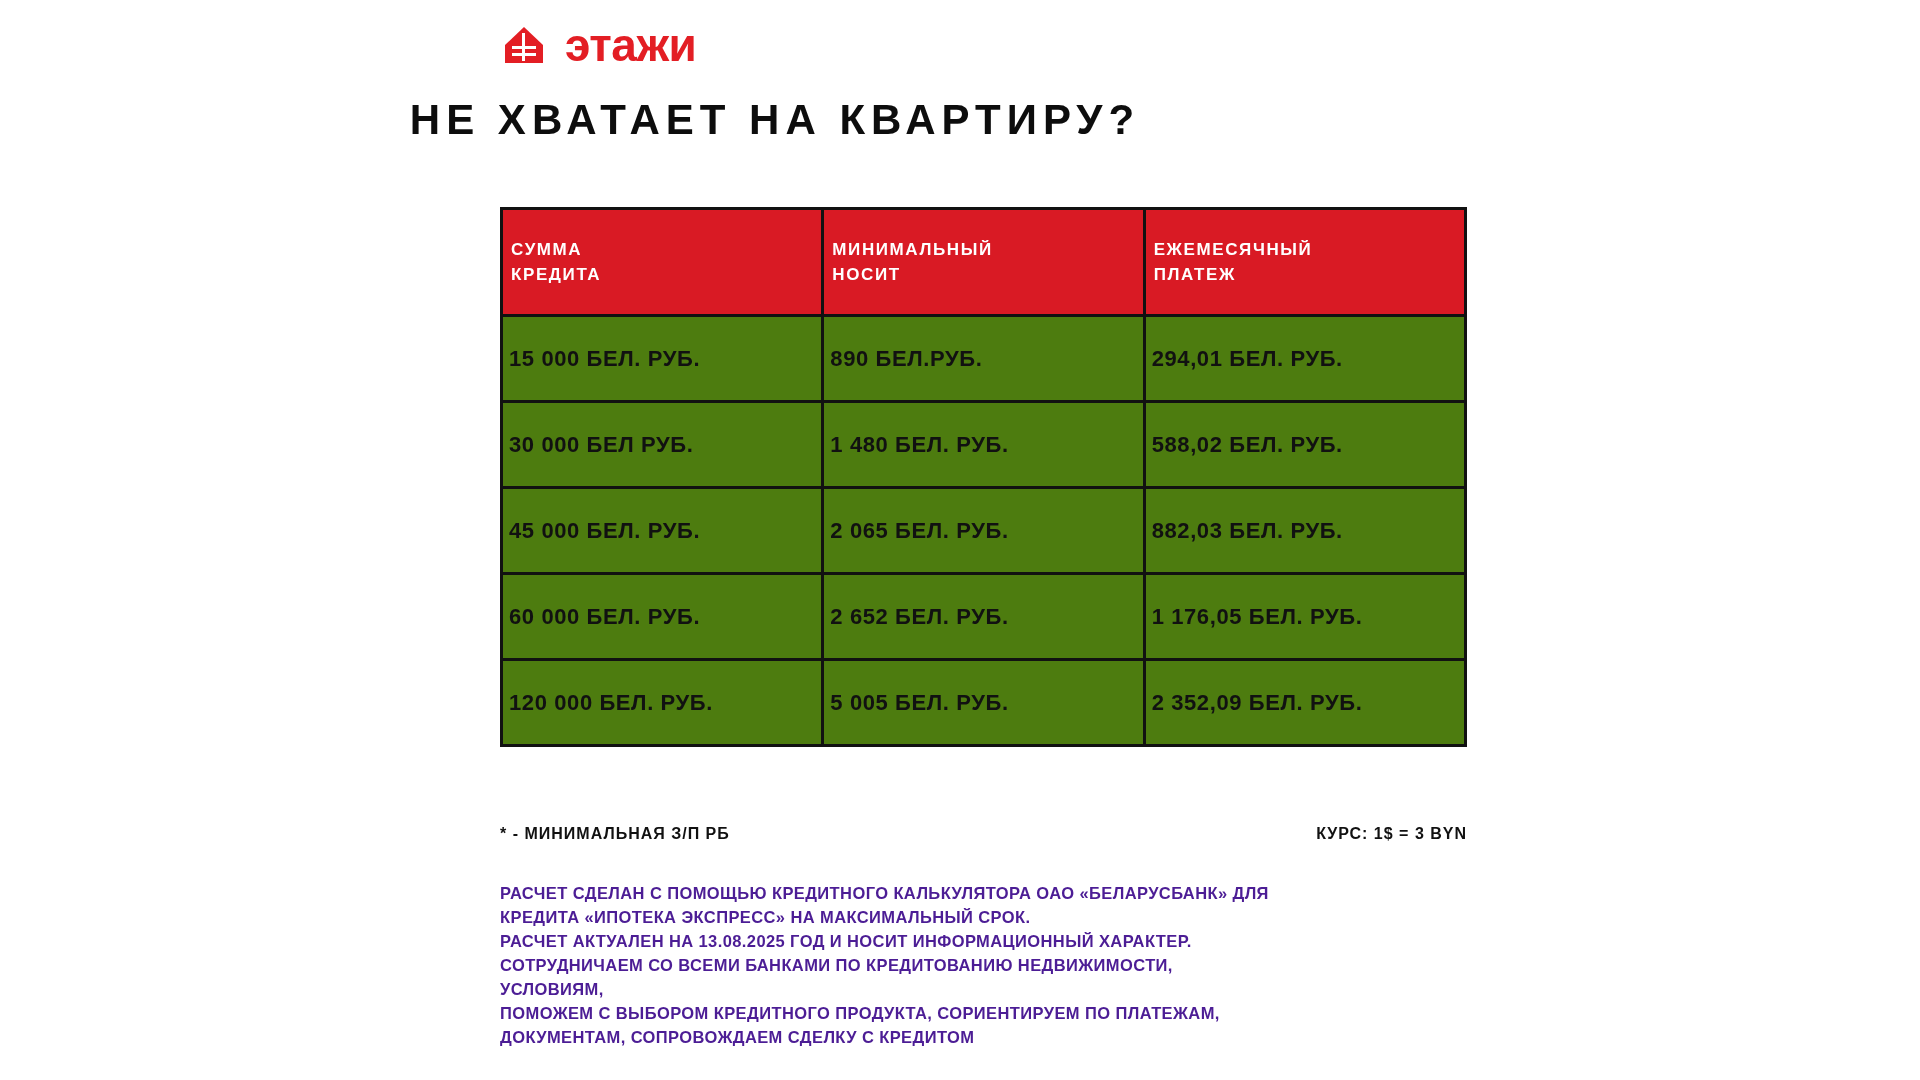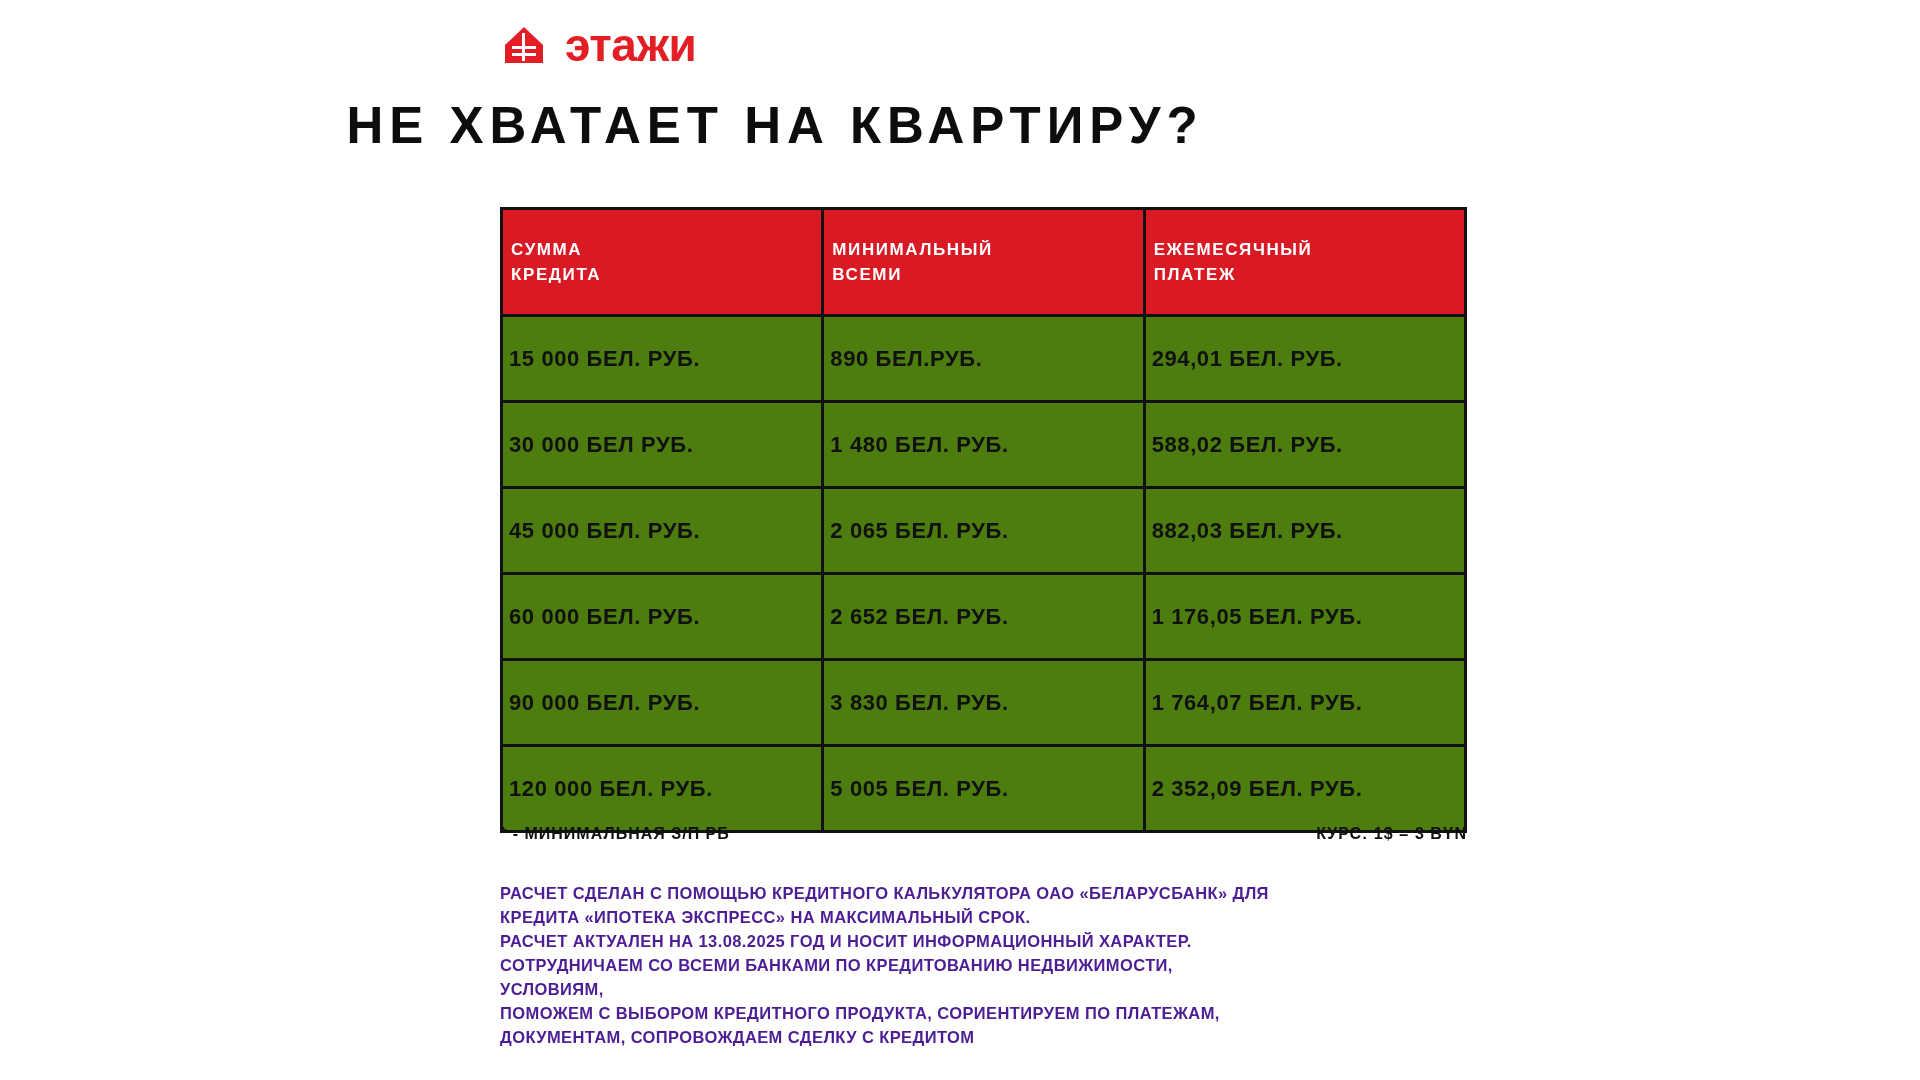--- a/index.html
+++ b/index.html
@@ -50,21 +50,21 @@
     line-height: 1;
   }
 
   
   .headline {
     position: absolute;
     left: 0;
     top: 96px;
     width: 1920px;
     text-align: center;
-    font-size: 51px;
+    font-size: 42px;
     font-weight: 900;
     letter-spacing: 6px;
     color: #0d0d0d;
   }
   .headline-inner {
     display: inline-block;
     transform: translateX(-185px);
   }
 
   
@@ -161,21 +161,21 @@
     <div class="table-wrap">
       <table class="credit-table">
         <thead>
           <tr>
             <th>
               <div>СУММА</div>
               <div>КРЕДИТА</div>
             </th>
             <th>
               <div>МИНИМАЛЬНЫЙ</div>
-              <div>ВСЕМИ</div>
+              <div>НОСИТ</div>
             </th>
             <th>
               <div>ЕЖЕМЕСЯЧНЫЙ</div>
               <div>ПЛАТЕЖ</div>
             </th>
           </tr>
         </thead>
         <tbody>
           <tr>
             <td>15 000 БЕЛ. РУБ.</td>
@@ -189,25 +189,20 @@
           </tr>
           <tr>
             <td>45 000 БЕЛ. РУБ.</td>
             <td>2 065 БЕЛ. РУБ.</td>
             <td>882,03 БЕЛ. РУБ.</td>
           </tr>
           <tr>
             <td>60 000 БЕЛ. РУБ.</td>
             <td>2 652 БЕЛ. РУБ.</td>
             <td>1 176,05 БЕЛ. РУБ.</td>
-          </tr>
-          <tr>
-            <td>90 000 БЕЛ. РУБ.</td>
-            <td>3 830 БЕЛ. РУБ.</td>
-            <td>1 764,07 БЕЛ. РУБ.</td>
           </tr>
           <tr>
             <td>120 000 БЕЛ. РУБ.</td>
             <td>5 005 БЕЛ. РУБ.</td>
             <td>2 352,09 БЕЛ. РУБ.</td>
           </tr>
         </tbody>
       </table>
     </div>
 

